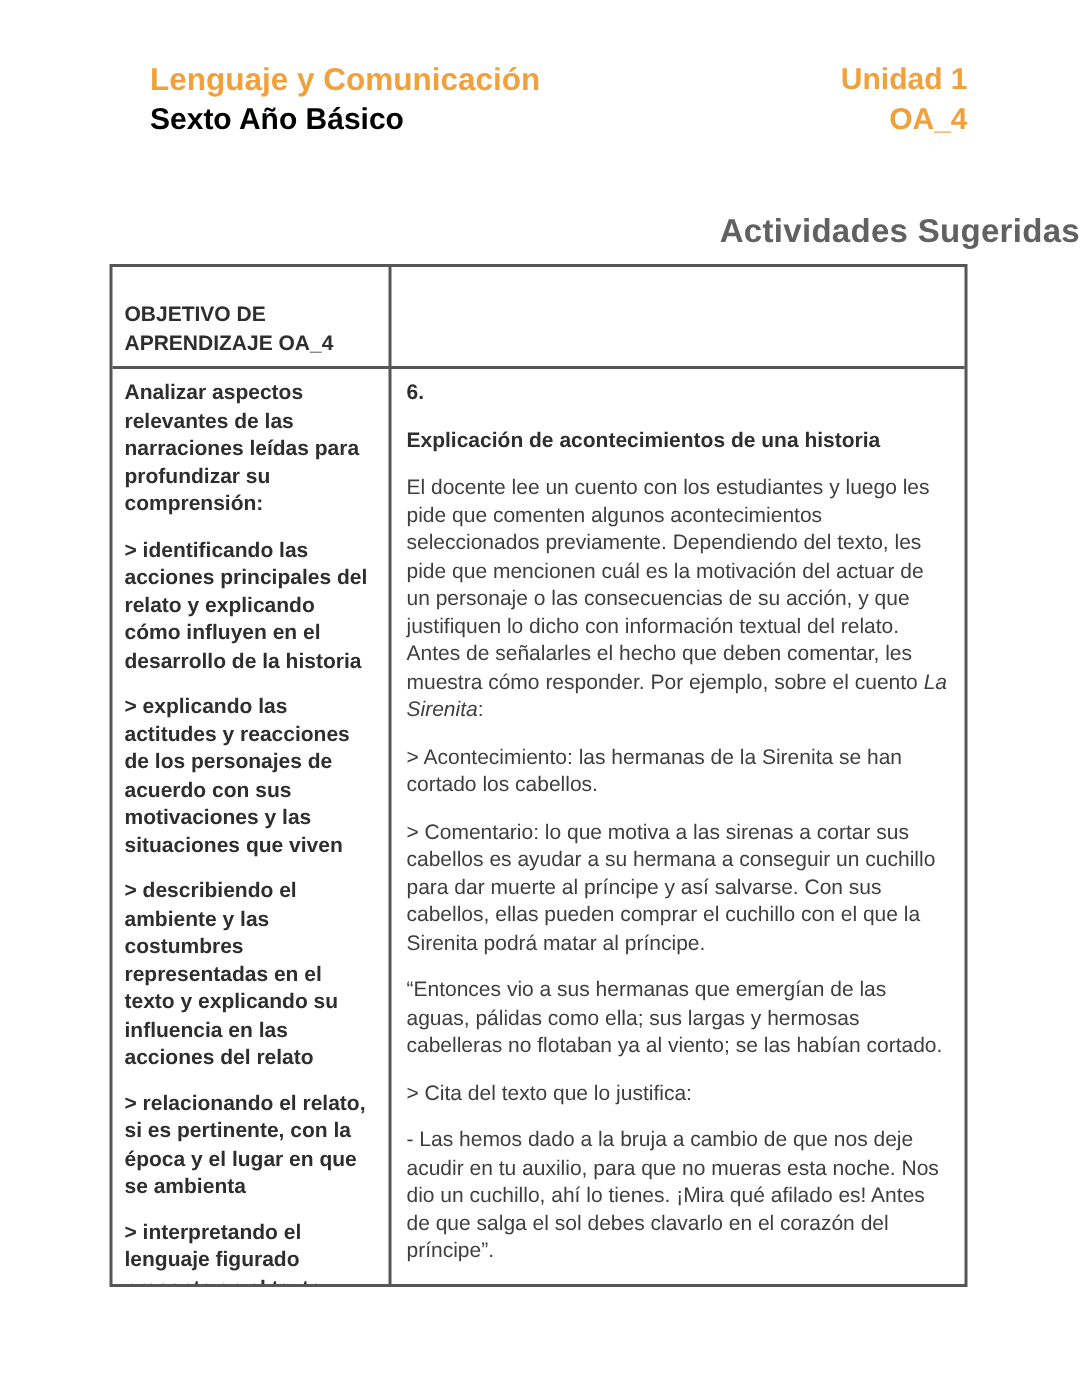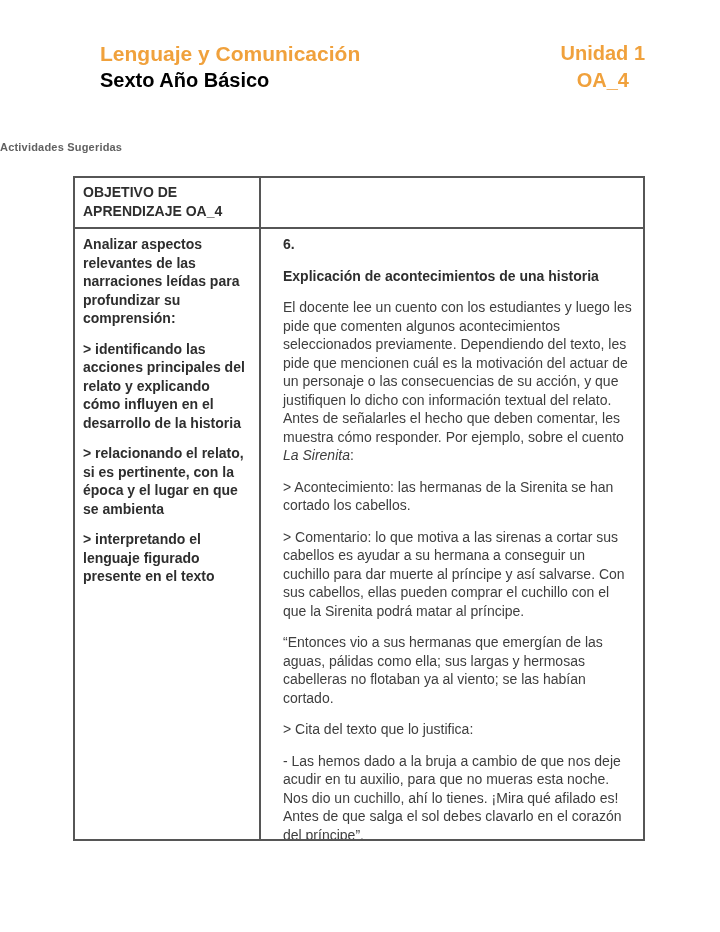--- a/index.html
+++ b/index.html
@@ -19,45 +19,45 @@
   }
   .page{position:absolute;inset:0;background:var(--bg);border-radius:17px;}
 
   
   .doc-header{
     position:absolute;top:40px;left:100px;right:75px;
     display:flex;justify-content:space-between;align-items:flex-start;
   }
   .hdr-subject{font-size:21px;font-weight:bold;color:var(--accent);line-height:27px;}
   .hdr-grade{font-size:20px;font-weight:bold;color:#000000;line-height:26px;}
-  .hdr-right{text-align:center;}
+  .hdr-right{text-align:right;}
   .hdr-unit,.hdr-oa{font-size:20px;font-weight:bold;color:var(--accent);line-height:27px;}
 
   
   .doc-title{
     position:absolute;top:141px;left:0;width:100%;
-    text-align:left;font-size:11px;font-weight:bold;color:var(--title-gray);
+    text-align:right;font-size:22px;font-weight:bold;color:var(--title-gray);
     letter-spacing:.2px;
   }
 
   
   .activity-table{
     position:absolute;left:73px;top:176px;width:572px;
     border:2px solid var(--border);
     background:var(--bg);
   }
   .t-row{display:flex;align-items:stretch;}
   .t-row.t-head{border-bottom:2px solid var(--border);}
-  .t-cell{padding:5px 9px 6px 8px;}
+  .t-cell{padding:22px 9px 6px 8px;}
   .t-cell.c1{width:186px;border-right:2px solid var(--border);flex:none;}
   .t-cell.c2{flex:1;}
   .th{font-size:14px;font-weight:bold;color:var(--text-bold);line-height:19px;}
   .th.center{text-align:center;padding-top:6px;}
   .t-head .c1{min-height:45px;}
-  .t-row.t-body{height:610px;overflow:hidden;gap:12px;}
+  .t-row.t-body{height:610px;overflow:hidden;}
 
   
   .objetivo{font-size:14px;font-weight:bold;color:var(--text-bold);line-height:18.5px;padding-top:6px;}
   .objetivo p{margin-bottom:12px;}
   .actividad{font-size:14px;color:var(--text-body);line-height:18.5px;padding-top:6px;padding-left:10px;}
   .actividad p{margin-bottom:13px;}
   .actividad p.bold{font-weight:bold;color:var(--text-bold);}
   .actividad .italic{font-style:italic;}
 </style>
 </head>
@@ -79,20 +79,22 @@
   <div class="doc-title">Actividades Sugeridas</div>
 
   <div class="activity-table">
     <div class="t-row t-head">
       <div class="t-cell c1 th">OBJETIVO DE APRENDIZAJE OA_4</div>
     </div>
     <div class="t-row t-body">
       <div class="t-cell c1 objetivo" id="objetivo-cell">
           <p>Analizar aspectos relevantes de las narraciones leídas para profundizar su comprensión:</p>
           <p>&gt; identificando las acciones principales del relato y explicando cómo influyen en el desarrollo de la historia</p>
+          <p>&gt; explicando las actitudes y reacciones de los personajes de acuerdo con sus motivaciones y las situaciones que viven</p>
+          <p>&gt; describiendo el ambiente y las costumbres representadas en el texto y explicando su influencia en las acciones del relato</p>
           <p>&gt; relacionando el relato, si es pertinente, con la época y el lugar en que se ambienta</p>
           <p>&gt; interpretando el lenguaje figurado presente en el texto</p>
         </div>
       <div class="t-cell c2 actividad" id="actividad-cell">
           <p class="bold"><span>6.</span></p>
           <p class="bold"><span>Explicación de acontecimientos de una historia</span></p>
           <p class=""><span>El docente lee un cuento con los estudiantes y luego les pide que comenten algunos acontecimientos seleccionados previamente. Dependiendo del texto, les pide que mencionen cuál es la motivación del actuar de un personaje o las consecuencias de su acción, y que justifiquen lo dicho con información textual del relato. Antes de señalarles el hecho que deben comentar, les muestra cómo responder. Por ejemplo, sobre el cuento </span><span class="italic">La Sirenita</span><span>:</span></p>
           <p class=""><span>&gt; Acontecimiento: las hermanas de la Sirenita se han cortado los cabellos.</span></p>
           <p class=""><span>&gt; Comentario: lo que motiva a las sirenas a cortar sus cabellos es ayudar a su hermana a conseguir un cuchillo para dar muerte al príncipe y así salvarse. Con sus cabellos, ellas pueden comprar el cuchillo con el que la Sirenita podrá matar al príncipe.</span></p>
           <p class=""><span>“Entonces vio a sus hermanas que emergían de las aguas, pálidas como ella; sus largas y hermosas cabelleras no flotaban ya al viento; se las habían cortado.</span></p>

